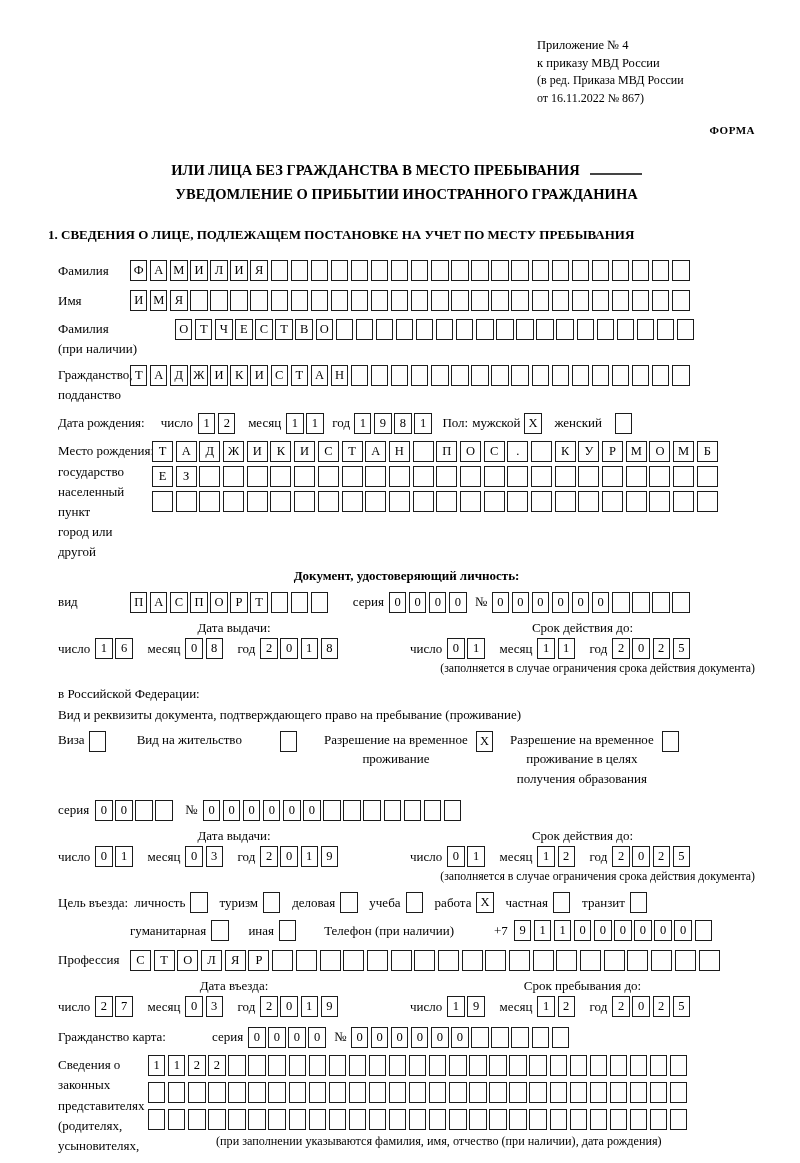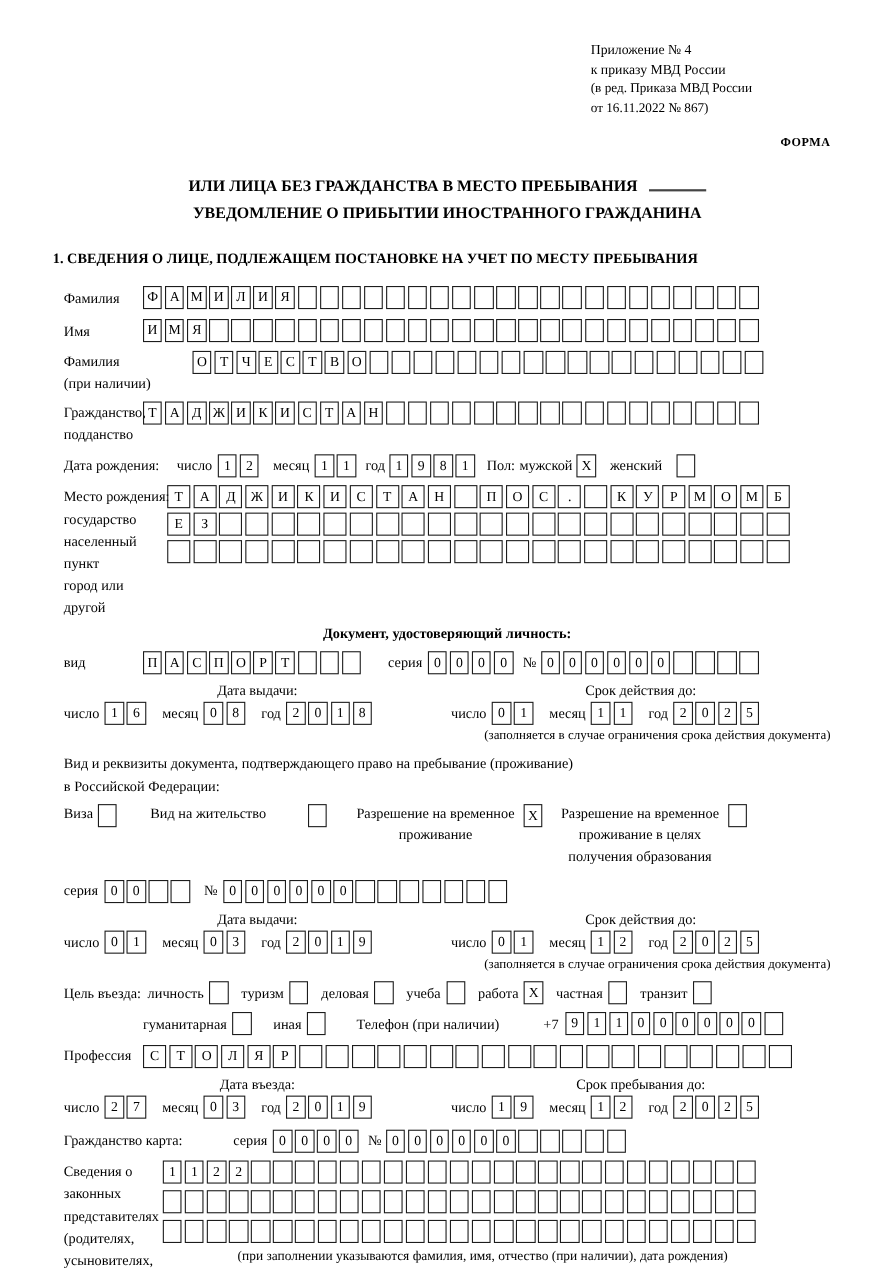--- a/index.html
+++ b/index.html
@@ -425,22 +425,22 @@
             <span class="cell">0</span>
             <span class="cell">2</span>
             <span class="cell">5</span>
           </span>
       </div>
     </div>
   </div>
   <div class="note">(заполняется в случае ограничения срока действия документа)</div>
 
   <div class="permits-intro">
+    <div>в Российской Федерации:</div>
     <div>Вид и реквизиты документа, подтверждающего право на пребывание (проживание)</div>
-    <div>в Российской Федерации:</div>
   </div>
 
   <div class="permits">
     <span class="permit-item">
       <span class="cap">Виза</span>
       <span class="cells" style="margin-left:4px;">
           <span class="cell"></span>
         </span>
     </span>
     <span class="permit-item" style="margin-left:14px;gap:20px;">

